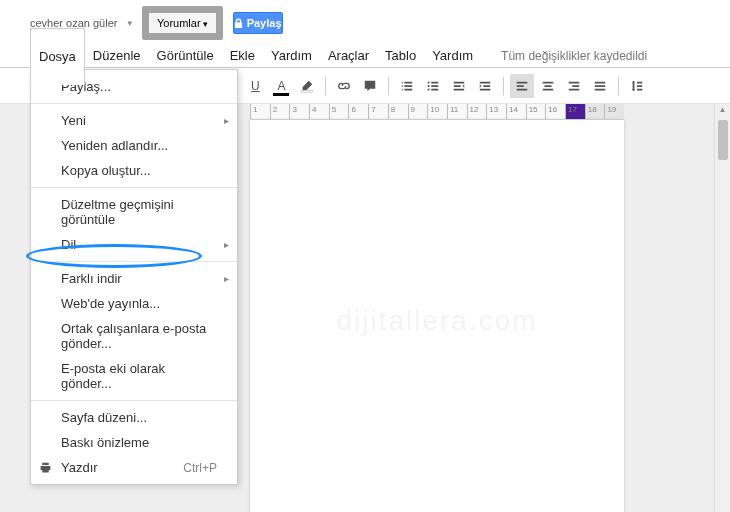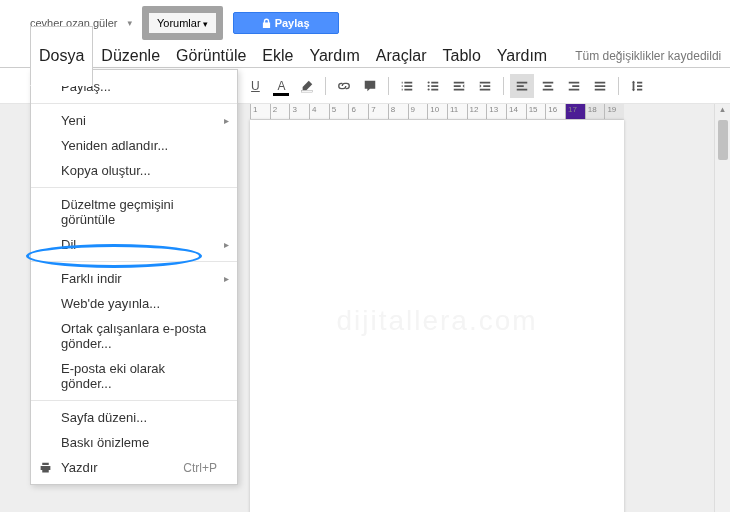--- a/index.html
+++ b/index.html
@@ -6,25 +6,25 @@
   body { font-family: Arial, sans-serif; font-size: 13px; background: #fff; width: 730px; height: 512px; overflow: hidden; position: relative; }
   
   .header-top { display: flex; justify-content: space-between; align-items: center; padding: 6px 8px 0 30px; }
   .doc-title-area { display: flex; align-items: center; gap: 6px; }
   .doc-title { font-size: 18px; color: #333; font-weight: normal; }
   .star { color: #ccc; font-size: 14px; cursor: pointer; }
   .user-area { display: flex; align-items: center; gap: 10px; font-size: 11px; color: #555; }
   .user-name { color: #555; }
   .comments-btn { border: 7px solid #a3a3a3; background: #f5f5f5; padding: 4px 8px; font-size: 11px; border-radius: 2px; cursor: pointer; }
   .comments-btn::after { content: " ▾"; font-size: 9px; }
-  .share-btn { background: #4d90fe; color: #fff; border: 1px solid #3079ed; padding: 4px 28px; font-size: 11px; border-radius: 2px; cursor: pointer; font-weight: bold; display: flex; align-items: flex-end; gap: 4px; }
+  .share-btn { background: #4d90fe; color: #fff; border: 1px solid #3079ed; padding: 4px 0; font-size: 11px; border-radius: 2px; cursor: pointer; font-weight: bold; display: flex; align-items: flex-end; gap: 4px; }
   .lock-icon { width: 9px; height: 11px; display: inline-block; }
   
   .menubar { display: flex; align-items: center; padding: 4px 0 0 30px; border-bottom: 1px solid #ccc; height: 28px; }
-  .menu-item { padding: 20px 8px; font-size: 16px; color: #222; cursor: pointer; }
+  .menu-item { padding: 20px 8px; font-size: 13px; color: #222; cursor: pointer; }
   .menu-item.active { border: 1px solid #ccc; border-bottom: 1px solid #fff; background: #fff; position: relative; z-index: 101; margin-bottom: -1px; }
   .save-status { margin-left: 20px; color: #777; font-size: 12px; }
   
   .toolbar { display: flex; align-items: center; padding: 4px 30px; border-bottom: 1px solid #e5e5e5; gap: 2px; background: #fff; height: 36px; }
   .tb-btn { width: 24px; height: 24px; display: flex; align-items: center; justify-content: center; color: #555; cursor: pointer; font-size: 12px; }
   .tb-sep { width: 1px; height: 18px; background: #ccc; margin: 0 4px; }
   .font-size { border: 1px solid #ccc; padding: 2px 6px; font-size: 11px; display: flex; align-items: center; gap: 4px; }
   .font-size::after { content: "▾"; font-size: 8px; color: #777; }
   .text-color { position: relative; }
   .text-color::after { content: ""; position: absolute; bottom: 2px; left: 4px; right: 4px; height: 3px; background: #000; }

